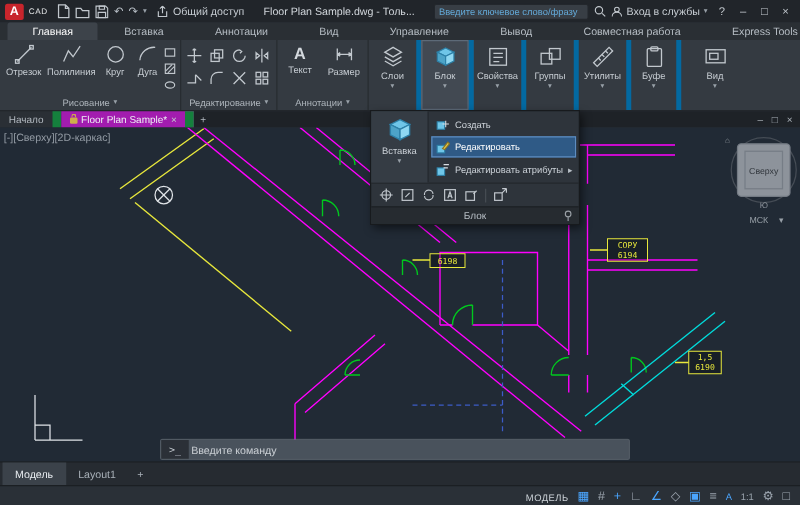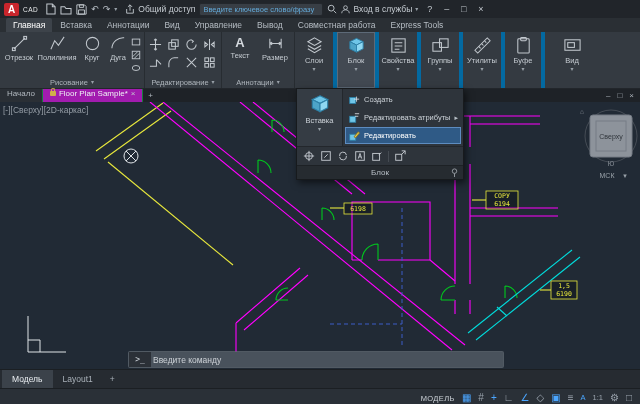--- a/index.html
+++ b/index.html
@@ -20,21 +20,21 @@
   .doc-title{flex:1;text-align:center;color:#d2d7dc;font-size:8.5px;white-space:nowrap;overflow:hidden;}
   .search{width:116px;height:11px;background:#383e45;border:1px solid #23272c;border-radius:2px;
           color:#7ec3ef;font-size:7.5px;padding:0 3px;outline:none;}
   .search::placeholder{color:#63a9d8;opacity:1;}
   .tb-right{display:flex;align-items:center;gap:6px;padding-right:2px;}
   .signin{display:flex;align-items:center;gap:3px;white-space:nowrap;}
   .win-btn{color:#c2c8ce;font-size:9px;width:11px;text-align:center;line-height:1;}
 
   
   .ribbon-tabs{height:14px;background:#2a2f34;display:flex;align-items:flex-end;padding-left:6px;gap:1px;font-size:8.5px;white-space:nowrap;}
-  .rtab{padding:2px 7px;color:#b6bdc4;}
+  .rtab{padding:2px 20px;color:#b6bdc4;}
   .rtab.active{background:#3d434a;color:#fff;border-radius:2px 2px 0 0;}
 
   
   .ribbon{height:56px;background:#343a41;display:flex;border-bottom:1px solid #22262b;}
   .panel{height:100%;border-right:1px solid #272c31;display:flex;flex-direction:column;flex:none;}
   .panel-body{flex:1;display:flex;align-items:flex-start;padding:3px 3px 0;gap:1px;}
   .panel-footer{height:12px;display:flex;align-items:center;justify-content:center;gap:3px;font-size:7.5px;color:#aeb5bc;}
   .dn{font-size:6px;color:#98a0a8;line-height:1;}
   .tool{display:flex;flex-direction:column;align-items:center;gap:1px;font-size:7.5px;color:#c6ccd2;}
   .tool svg{width:17px;height:17px;}
@@ -42,21 +42,21 @@
   .mod-grid{display:grid;grid-template-columns:repeat(4,16px);grid-auto-rows:16px;gap:2px;padding-top:2px;}
   .mod-grid svg{width:13px;height:13px;margin:1px;}
   .bigbtn{width:38px;display:flex;flex-direction:column;align-items:center;padding-top:4px;gap:1px;
           font-size:7.5px;color:#c6ccd2;border-right:4px solid #0369a1;flex:none;}
   .bigbtn svg{width:19px;height:19px;}
   .bigbtn.active{background:#424952;box-shadow:inset 0 0 0 1px #5d6a78;}
   .txt-glyph{font-size:13px;font-weight:bold;color:#d4d9de;line-height:15px;}
 
   
   .file-tabs{height:13px;background:#1e2227;display:flex;align-items:stretch;font-size:8px;}
-  .ftab{display:flex;align-items:flex-start;gap:3px;padding:0 7px;background:#2a2f35;color:#b2b9c0;border-right:1px solid #15803d;}
+  .ftab{display:flex;align-items:center;gap:3px;padding:0 7px;background:#2a2f35;color:#b2b9c0;border-right:7px solid #15803d;}
   .ftab.active{background:#a21caf;color:#eef1f4;}
   .lock{width:6px;height:5px;background:#cfae4a;border-radius:1px;position:relative;margin-top:2px;}
   .lock::before{content:"";position:absolute;left:1px;top:-3px;width:4px;height:3px;
                 border:1px solid #cfae4a;border-bottom:none;border-radius:2px 2px 0 0;box-sizing:border-box;}
   .ftab-x{color:#c2c8ce;font-size:8px;}
   .ftab-add{width:14px;display:flex;align-items:center;justify-content:center;color:#b2b9c0;}
   .winctl{margin-left:auto;display:flex;gap:7px;padding:0 6px;align-items:center;color:#aab1b8;font-size:8px;}
 
   
   .canvas{position:relative;height:267px;background:var(--canvas-bg,#212a35);overflow:hidden;}
@@ -140,20 +140,21 @@
       <span class="glyph">↶</span>
       <span class="glyph">↷</span>
       <span class="dn">▾</span>
     </div>
     <div class="share">
       <svg width="10" height="10" viewBox="0 0 12 12" class="ic">
           <path d="M6 8V1M6 1L3.5 3.5M6 1l2.5 2.5M2 6v5h8V6"></path>
         </svg>
       <span>Общий доступ</span>
     </div>
+    <div class="doc-title">Floor Plan Sample.dwg - Толь...</div>
     <input class="search" readonly="" placeholder="Введите ключевое слово/фразу" style="">
     <svg width="10" height="10" viewBox="0 0 12 12" class="ic">
         <circle cx="5" cy="5" r="3.5"></circle>
         <path d="M8 8l3 3"></path>
       </svg>
     <div class="tb-right">
       <div class="signin">
         <svg width="9" height="9" viewBox="0 0 12 12" class="ic">
             <circle cx="6" cy="3.5" r="2.5"></circle>
             <path d="M1 11c0-3 2-4.5 5-4.5S11 8 11 11"></path>
@@ -464,34 +465,34 @@
         <span class="dn">▾</span>
       </div>
       <div class="dd-menu">
         <div class="dd-item">
           <svg viewBox="0 0 14 14">
               <rect x="2" y="4" width="7" height="7" fill="#6fc6e8" stroke="#2d81a8"></rect>
               <path d="M10 3v6M7 6h6" stroke="#d8dde2" fill="none"></path>
             </svg>
           <span>Создать</span>
         </div>
+        <div class="dd-item hl">
+          <svg viewBox="0 0 14 14">
+              <rect x="2" y="5" width="7" height="7" fill="#6fc6e8" stroke="#2d81a8"></rect>
+              <path d="M7 8l5-6 1.5 1.5L9 9z" fill="#e4c84a" stroke="#8a7322"></path>
+            </svg>
+          <span>Редактировать</span>
+        </div>
         <div class="dd-item">
           <svg viewBox="0 0 14 14">
               <rect x="2" y="5" width="7" height="7" fill="#6fc6e8" stroke="#2d81a8"></rect>
               <path d="M8 2h5M8 5h4" stroke="#d8dde2" fill="none"></path>
             </svg>
           <span>Редактировать атрибуты</span>
           <span class="dd-sub">▸</span>
-        </div>
-        <div class="dd-item hl">
-          <svg viewBox="0 0 14 14">
-              <rect x="2" y="5" width="7" height="7" fill="#6fc6e8" stroke="#2d81a8"></rect>
-              <path d="M7 8l5-6 1.5 1.5L9 9z" fill="#e4c84a" stroke="#8a7322"></path>
-            </svg>
-          <span>Редактировать</span>
         </div>
       </div>
     </div>
     <div class="dd-tools">
       <svg viewBox="0 0 14 14" class="ic">
           <circle cx="7" cy="7" r="4"></circle>
           <path d="M7 1v12M1 7h12"></path>
         </svg>
       <svg viewBox="0 0 14 14" class="ic">
           <rect x="2" y="2" width="10" height="10"></rect>

